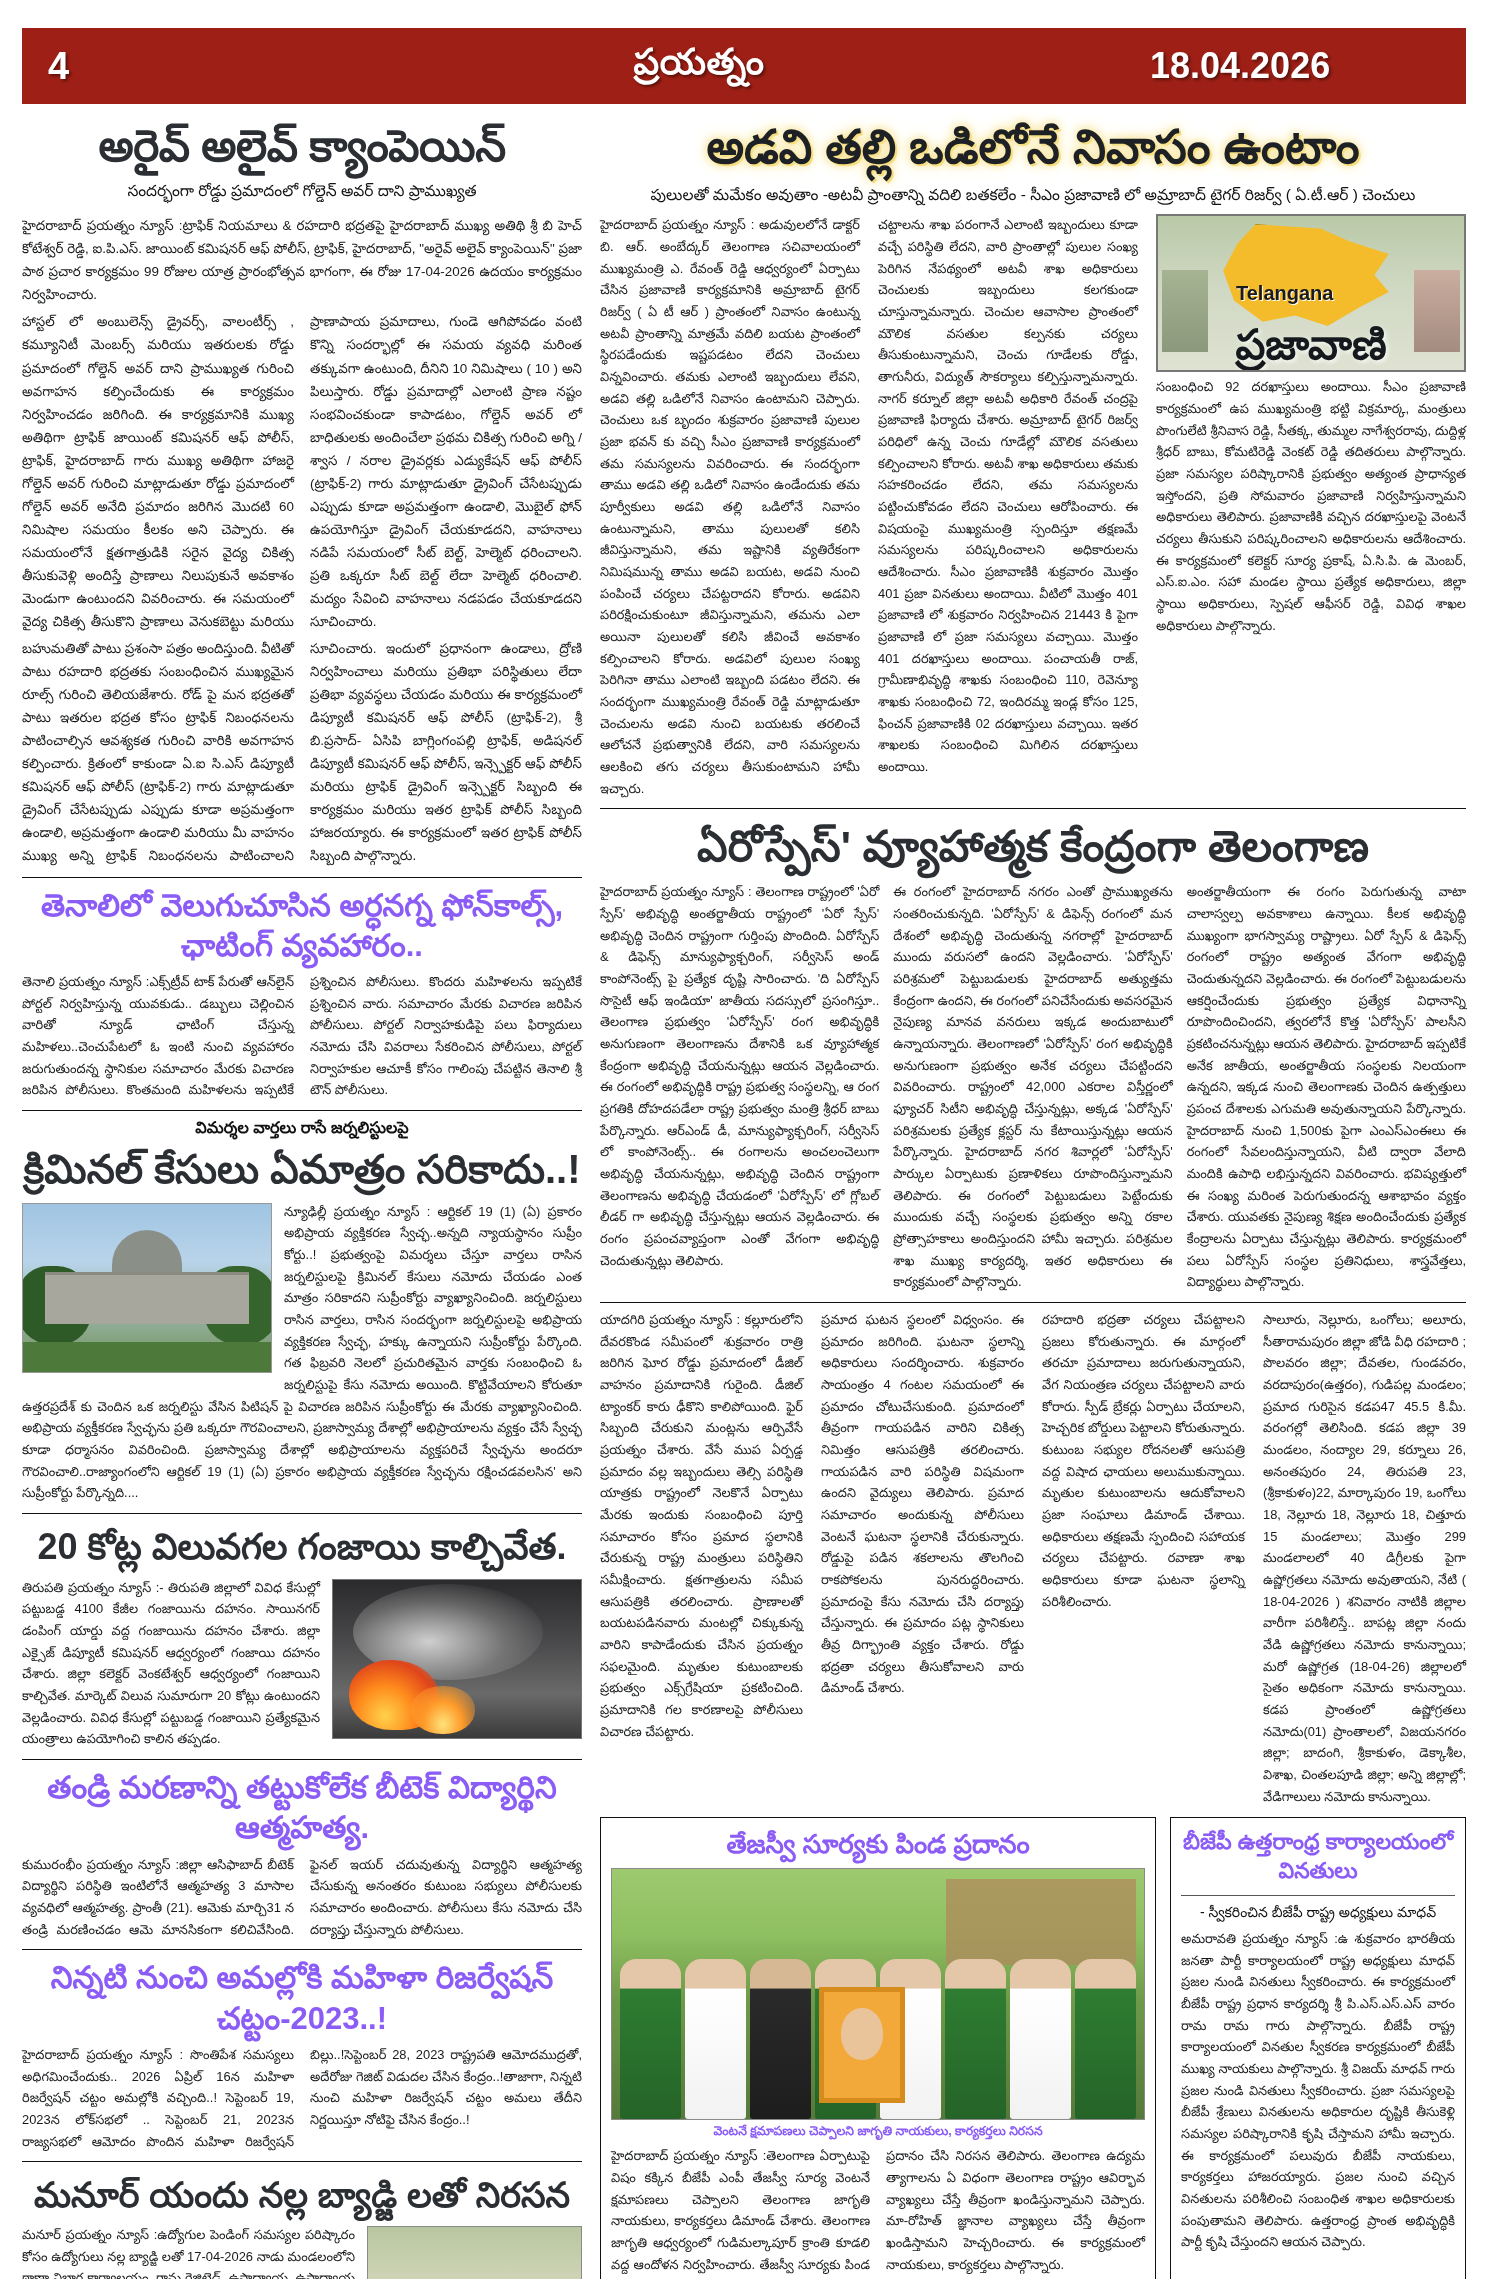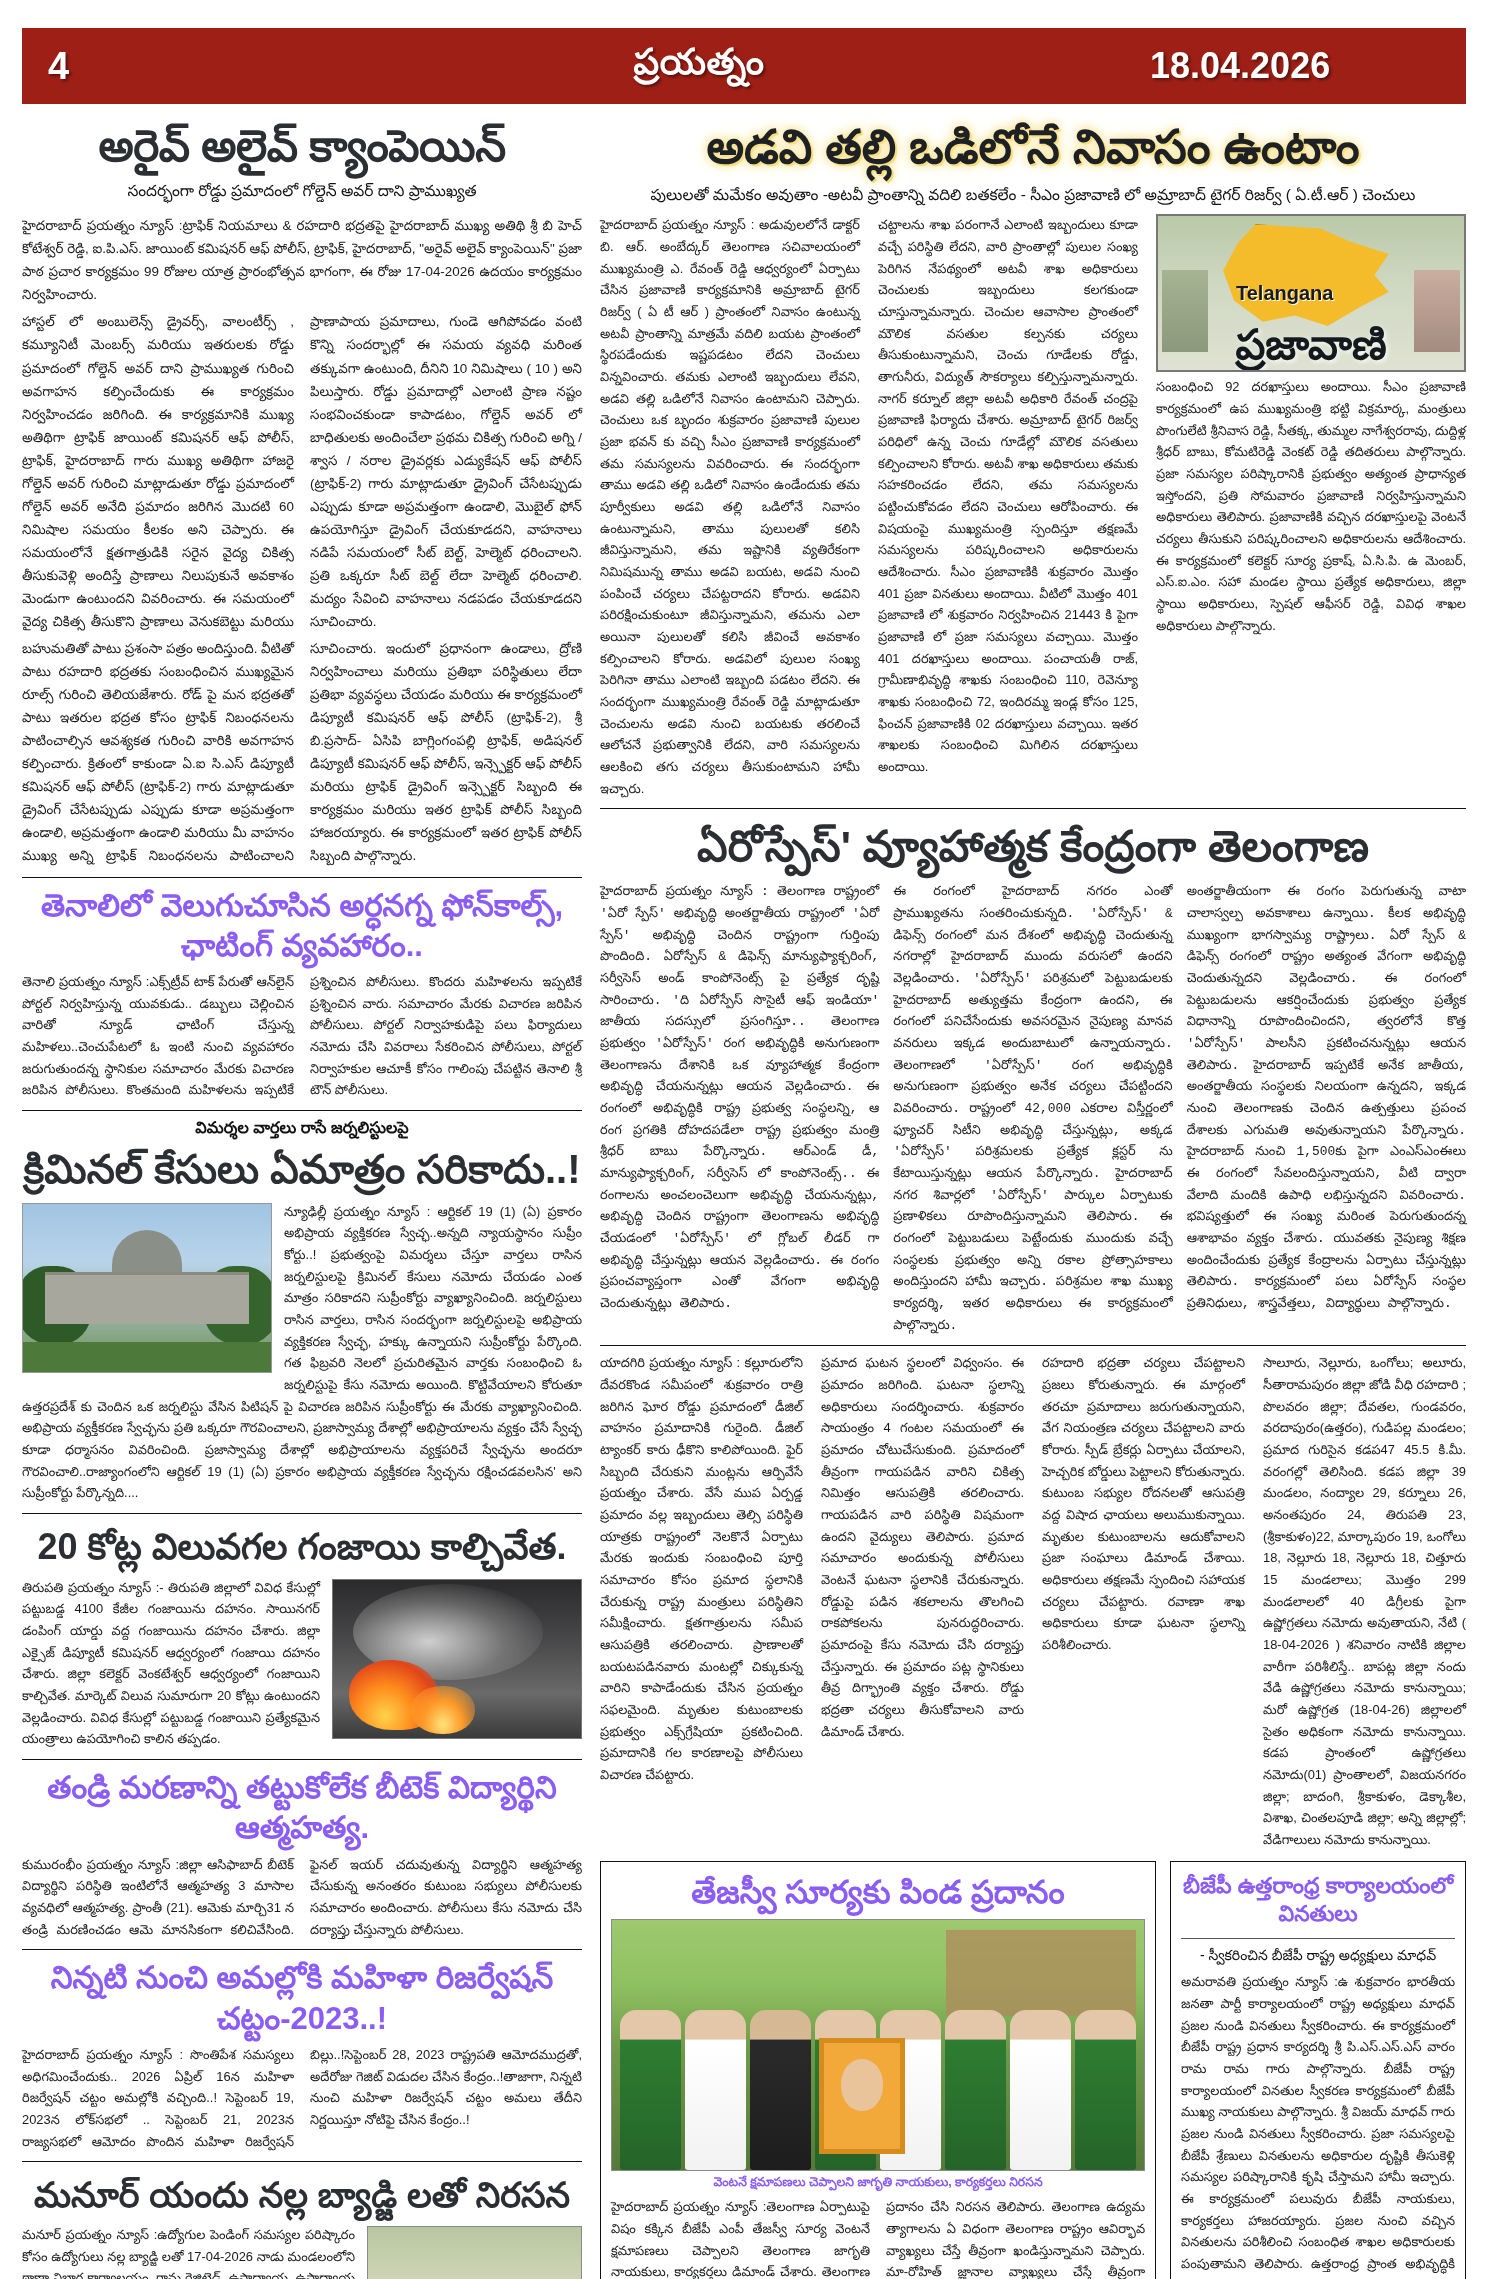--- a/index.html
+++ b/index.html
@@ -387,21 +387,21 @@
             <div class="map"></div>
             <div class="maptxt">Telangana</div>
             <div class="pv">ప్రజావాణి</div>
           </div>
           <div class="body-txt sm mt4">సంబంధించి 92 దరఖాస్తులు అందాయి. సీఎం ప్రజావాణి కార్యక్రమంలో ఉప ముఖ్యమంత్రి భట్టి విక్రమార్క, మంత్రులు పొంగులేటి శ్రీనివాస రెడ్డి, సీతక్క, తుమ్మల నాగేశ్వరరావు, దుద్దిళ్ల శ్రీధర్ బాబు, కోమటిరెడ్డి వెంకట్ రెడ్డి తదితరులు పాల్గొన్నారు. ప్రజా సమస్యల పరిష్కారానికి ప్రభుత్వం అత్యంత ప్రాధాన్యత ఇస్తోందని, ప్రతి సోమవారం ప్రజావాణి నిర్వహిస్తున్నామని అధికారులు తెలిపారు. ప్రజావాణికి వచ్చిన దరఖాస్తులపై వెంటనే చర్యలు తీసుకుని పరిష్కరించాలని అధికారులను ఆదేశించారు. ఈ కార్యక్రమంలో కలెక్టర్ సూర్య ప్రకాష్, ఏ.సి.పి. ఉ మెంబర్, ఎస్.ఐ.ఎం. సహా మండల స్థాయి ప్రత్యేక అధికారులు, జిల్లా స్థాయి అధికారులు, స్పెషల్ ఆఫీసర్ రెడ్డి, వివిధ శాఖల అధికారులు పాల్గొన్నారు.</div>
         </div>
       </div>
 
       <hr class="rule">
       <h2 class="head-sec" style="font-size:43px">ఏరోస్పేస్' వ్యూహాత్మక కేంద్రంగా తెలంగాణ</h2>
-      <div class="cols" style="gap:14px; margin-top:2px;font-family:Liberation Mono, monospace;">
+      <div class="cols" style="gap:14px; margin-top:2px;">
         <div style="flex:1 1 0;">
           <div class="body-txt sm">హైదరాబాద్ ప్రయత్నం న్యూస్ : తెలంగాణ రాష్ట్రంలో 'ఏరో స్పేస్' అభివృద్ధి అంతర్జాతీయ రాష్ట్రంలో 'ఏరో స్పేస్' అభివృద్ధి చెందిన రాష్ట్రంగా గుర్తింపు పొందింది. ఏరోస్పేస్ &amp; డిఫెన్స్ మాన్యుఫ్యాక్చరింగ్, సర్వీసెస్ అండ్ కాంపోనెంట్స్ పై ప్రత్యేక దృష్టి సారించారు. 'ది ఏరోస్పేస్ సొసైటీ ఆఫ్ ఇండియా' జాతీయ సదస్సులో ప్రసంగిస్తూ.. తెలంగాణ ప్రభుత్వం 'ఏరోస్పేస్' రంగ అభివృద్ధికి అనుగుణంగా తెలంగాణను దేశానికి ఒక వ్యూహాత్మక కేంద్రంగా అభివృద్ధి చేయనున్నట్లు ఆయన వెల్లడించారు. ఈ రంగంలో అభివృద్ధికి రాష్ట్ర ప్రభుత్వ సంస్థలన్ని, ఆ రంగ ప్రగతికి దోహదపడేలా రాష్ట్ర ప్రభుత్వం మంత్రి శ్రీధర్ బాబు పేర్కొన్నారు. ఆర్‌ఎండ్ డీ, మాన్యుఫ్యాక్చరింగ్, సర్వీసెస్ లో కాంపోనెంట్స్.. ఈ రంగాలను అంచలంచెలుగా అభివృద్ధి చేయనున్నట్లు, అభివృద్ధి చెందిన రాష్ట్రంగా తెలంగాణను అభివృద్ధి చేయడంలో 'ఏరోస్పేస్' లో గ్లోబల్ లీడర్ గా అభివృద్ధి చేస్తున్నట్లు ఆయన వెల్లడించారు. ఈ రంగం ప్రపంచవ్యాప్తంగా ఎంతో వేగంగా అభివృద్ధి చెందుతున్నట్లు తెలిపారు.</div>
         </div>
         <div style="flex:1 1 0;">
           <div class="body-txt sm">ఈ రంగంలో హైదరాబాద్ నగరం ఎంతో ప్రాముఖ్యతను సంతరించుకున్నది. 'ఏరోస్పేస్' &amp; డిఫెన్స్ రంగంలో మన దేశంలో అభివృద్ధి చెందుతున్న నగరాల్లో హైదరాబాద్ ముందు వరుసలో ఉందని వెల్లడించారు. 'ఏరోస్పేస్' పరిశ్రమలో పెట్టుబడులకు హైదరాబాద్ అత్యుత్తమ కేంద్రంగా ఉందని, ఈ రంగంలో పనిచేసేందుకు అవసరమైన నైపుణ్య మానవ వనరులు ఇక్కడ అందుబాటులో ఉన్నాయన్నారు. తెలంగాణలో 'ఏరోస్పేస్' రంగ అభివృద్ధికి అనుగుణంగా ప్రభుత్వం అనేక చర్యలు చేపట్టిందని వివరించారు. రాష్ట్రంలో 42,000 ఎకరాల విస్తీర్ణంలో ఫ్యూచర్ సిటీని అభివృద్ధి చేస్తున్నట్లు, అక్కడ 'ఏరోస్పేస్' పరిశ్రమలకు ప్రత్యేక క్లస్టర్ ను కేటాయిస్తున్నట్లు ఆయన పేర్కొన్నారు. హైదరాబాద్ నగర శివార్లలో 'ఏరోస్పేస్' పార్కుల ఏర్పాటుకు ప్రణాళికలు రూపొందిస్తున్నామని తెలిపారు. ఈ రంగంలో పెట్టుబడులు పెట్టేందుకు ముందుకు వచ్చే సంస్థలకు ప్రభుత్వం అన్ని రకాల ప్రోత్సాహకాలు అందిస్తుందని హామీ ఇచ్చారు. పరిశ్రమల శాఖ ముఖ్య కార్యదర్శి, ఇతర అధికారులు ఈ కార్యక్రమంలో పాల్గొన్నారు.</div>
         </div>
         <div style="flex:1 1 0;">
           <div class="body-txt sm">అంతర్జాతీయంగా ఈ రంగం పెరుగుతున్న వాటా చాలాస్వల్ప అవకాశాలు ఉన్నాయి. కీలక అభివృద్ధి ముఖ్యంగా భాగస్వామ్య రాష్ట్రాలు. ఏరో స్పేస్ &amp; డిఫెన్స్ రంగంలో రాష్ట్రం అత్యంత వేగంగా అభివృద్ధి చెందుతున్నదని వెల్లడించారు. ఈ రంగంలో పెట్టుబడులను ఆకర్షించేందుకు ప్రభుత్వం ప్రత్యేక విధానాన్ని రూపొందించిందని, త్వరలోనే కొత్త 'ఏరోస్పేస్' పాలసీని ప్రకటించనున్నట్లు ఆయన తెలిపారు. హైదరాబాద్ ఇప్పటికే అనేక జాతీయ, అంతర్జాతీయ సంస్థలకు నిలయంగా ఉన్నదని, ఇక్కడ నుంచి తెలంగాణకు చెందిన ఉత్పత్తులు ప్రపంచ దేశాలకు ఎగుమతి అవుతున్నాయని పేర్కొన్నారు. హైదరాబాద్ నుంచి 1,500కు పైగా ఎంఎస్ఎంఈలు ఈ రంగంలో సేవలందిస్తున్నాయని, వీటి ద్వారా వేలాది మందికి ఉపాధి లభిస్తున్నదని వివరించారు. భవిష్యత్తులో ఈ సంఖ్య మరింత పెరుగుతుందన్న ఆశాభావం వ్యక్తం చేశారు. యువతకు నైపుణ్య శిక్షణ అందించేందుకు ప్రత్యేక కేంద్రాలను ఏర్పాటు చేస్తున్నట్లు తెలిపారు. కార్యక్రమంలో పలు ఏరోస్పేస్ సంస్థల ప్రతినిధులు, శాస్త్రవేత్తలు, విద్యార్థులు పాల్గొన్నారు.</div>
         </div>
       </div>
@@ -418,21 +418,21 @@
           <div class="body-txt sm">రహదారి భద్రతా చర్యలు చేపట్టాలని ప్రజలు కోరుతున్నారు. ఈ మార్గంలో తరచూ ప్రమాదాలు జరుగుతున్నాయని, వేగ నియంత్రణ చర్యలు చేపట్టాలని వారు కోరారు. స్పీడ్ బ్రేకర్లు ఏర్పాటు చేయాలని, హెచ్చరిక బోర్డులు పెట్టాలని కోరుతున్నారు. కుటుంబ సభ్యుల రోదనలతో ఆసుపత్రి వద్ద విషాద ఛాయలు అలుముకున్నాయి. మృతుల కుటుంబాలను ఆదుకోవాలని ప్రజా సంఘాలు డిమాండ్ చేశాయి. అధికారులు తక్షణమే స్పందించి సహాయక చర్యలు చేపట్టారు. రవాణా శాఖ అధికారులు కూడా ఘటనా స్థలాన్ని పరిశీలించారు.</div>
         </div>
         <div style="flex:1 1 0;">
           <div class="body-txt sm">సాలూరు, నెల్లూరు, ఒంగోలు; అలూరు, సీతారామపురం  జిల్లా జోడి వీధి రహదారి ; పొలవరం    జిల్లా;    దేవతల,    గుండవరం, వరదాపురం(ఉత్తరం), గుడిపల్ల మండలం; ప్రమాద గురిసైన కడప47 45.5 కి.మీ. వరంగల్లో తెలిసింది. కడప జిల్లా 39 మండలం, నంద్యాల 29, కర్నూలు 26, అనంతపురం 24, తిరుపతి 23, (శ్రీకాకుళం)22, మార్కాపురం 19, ఒంగోలు 18, నెల్లూరు 18, నెల్లూరు 18, చిత్తూరు 15 మండలాలు; మొత్తం 299 మండలాలలో 40 డిగ్రీలకు పైగా ఉష్ణోగ్రతలు నమోదు అవుతాయని, నేటి ( 18-04-2026 ) శనివారం నాటికి జిల్లాల వారీగా పరిశీలిస్తే.. బాపట్ల జిల్లా నందు వేడి ఉష్ణోగ్రతలు నమోదు కానున్నాయి;  మరో ఉష్ణోగ్రత (18-04-26) జిల్లాలలో సైతం అధికంగా నమోదు కానున్నాయి. కడప ప్రాంతంలో ఉష్ణోగ్రతలు నమోదు(01) ప్రాంతాలలో, విజయనగరం జిల్లా; బాదంగి, శ్రీకాకుళం, డెక్కాశీల, విశాఖ, చింతలపూడి జిల్లా;  అన్ని జిల్లాల్లో; వేడిగాలులు నమోదు కానున్నాయి.</div>
         </div>
       </div>
 
       <div class="cols" style="gap:14px; margin-top:10px;">
 
         <div style="flex:1.95 1 0;" class="boxed">
-          <h2 class="head-sm" style="font-size:32px;margin:2px 0 6px">తేజస్వీ సూర్యకు పిండ ప్రదానం</h2>
+          <h2 class="head-sm" style="font-size:26px;margin:2px 0 6px">తేజస్వీ సూర్యకు పిండ ప్రదానం</h2>
           <div class="ph group">
             <div class="bg-b"></div>
             <div class="ppl">
               <div class="pp green"></div>
               <div class="pp"></div>
               <div class="pp dark"></div>
               <div class="pp green"></div>
               <div class="pp"></div>
               <div class="pp green"></div>
               <div class="pp"></div>

